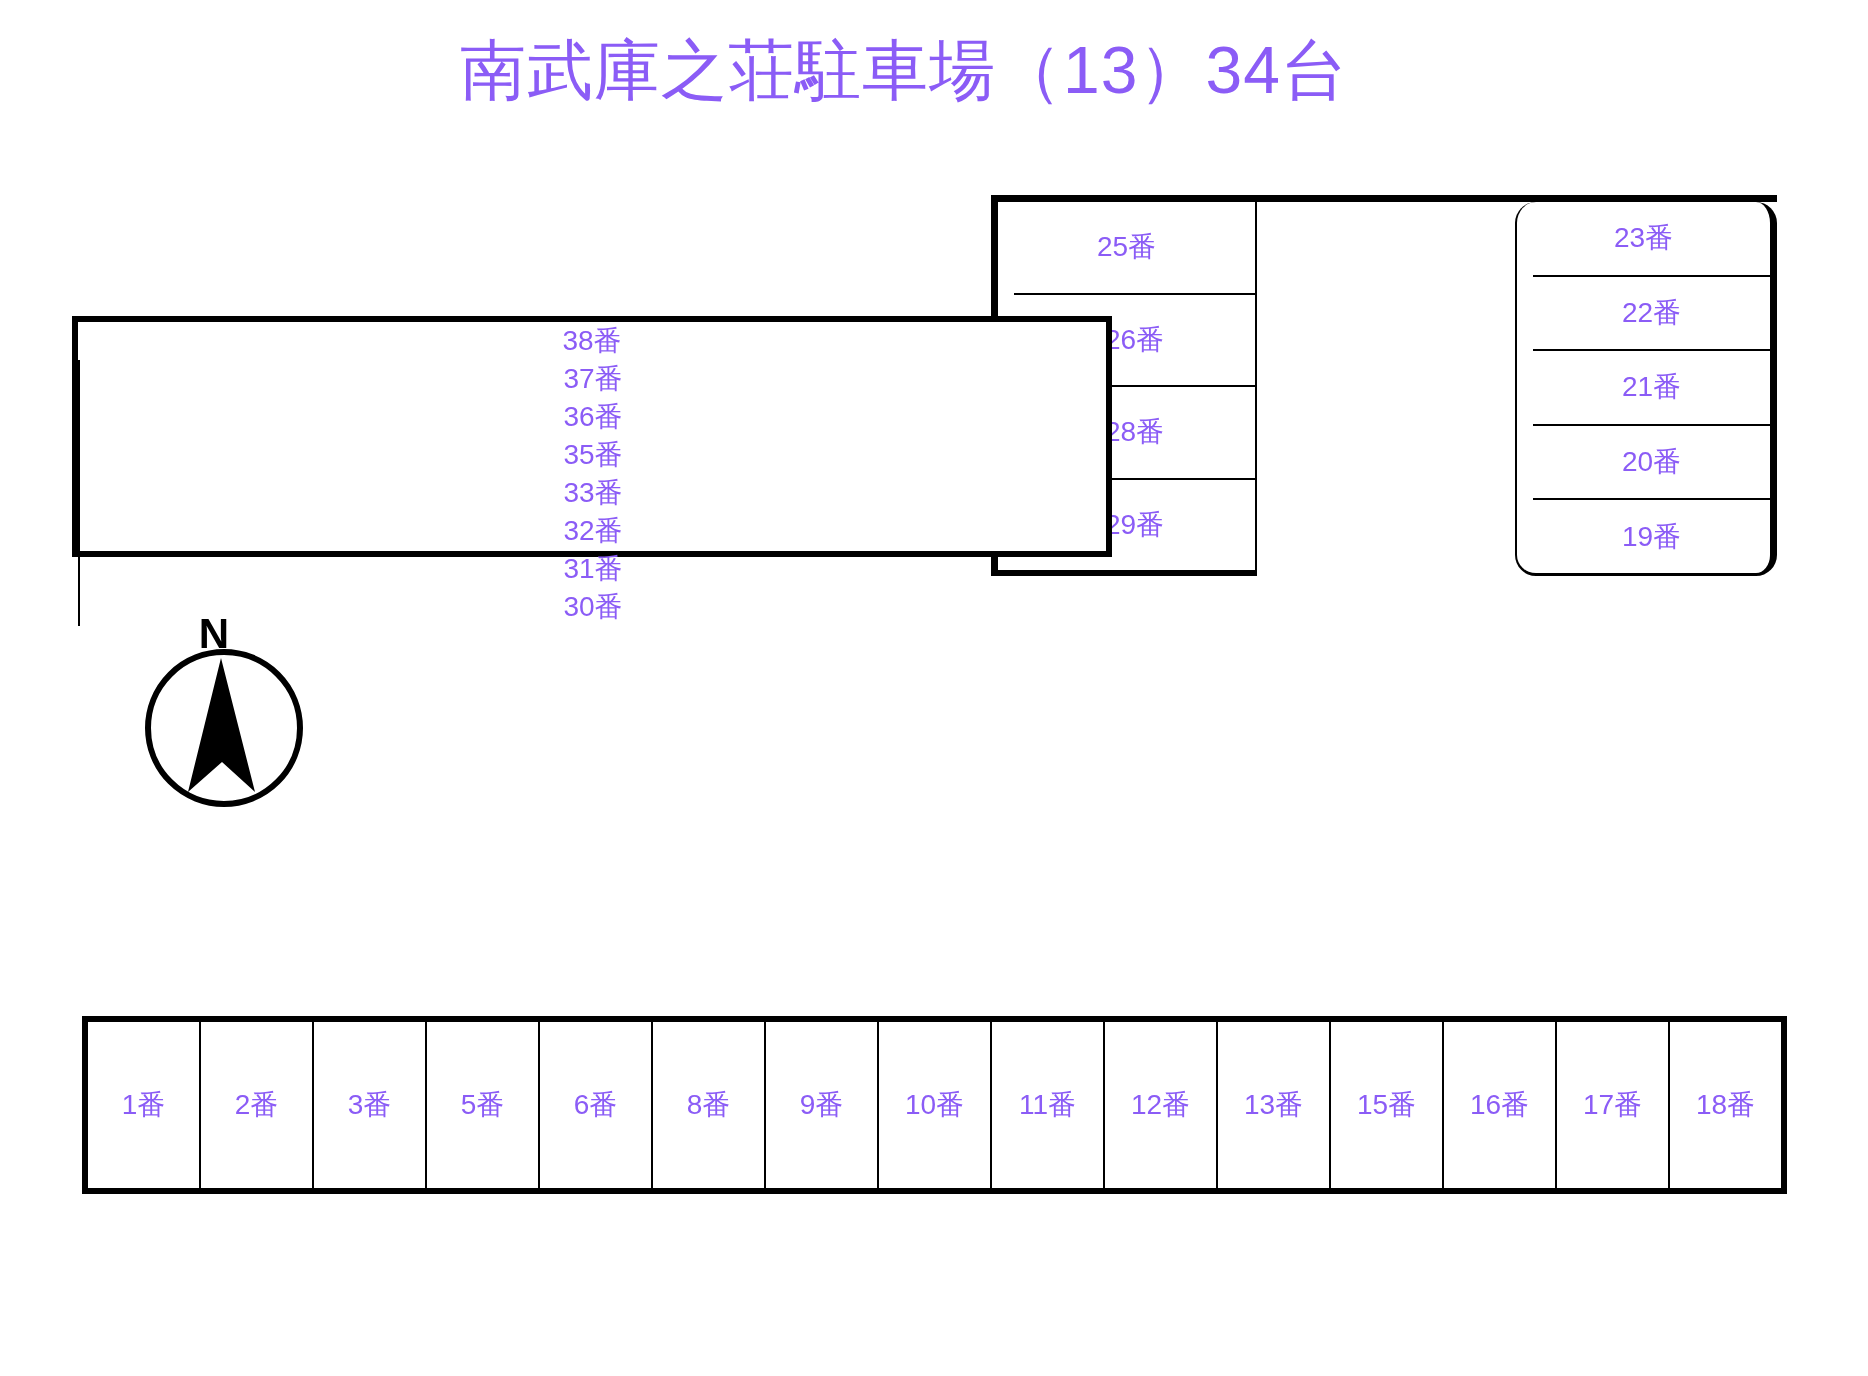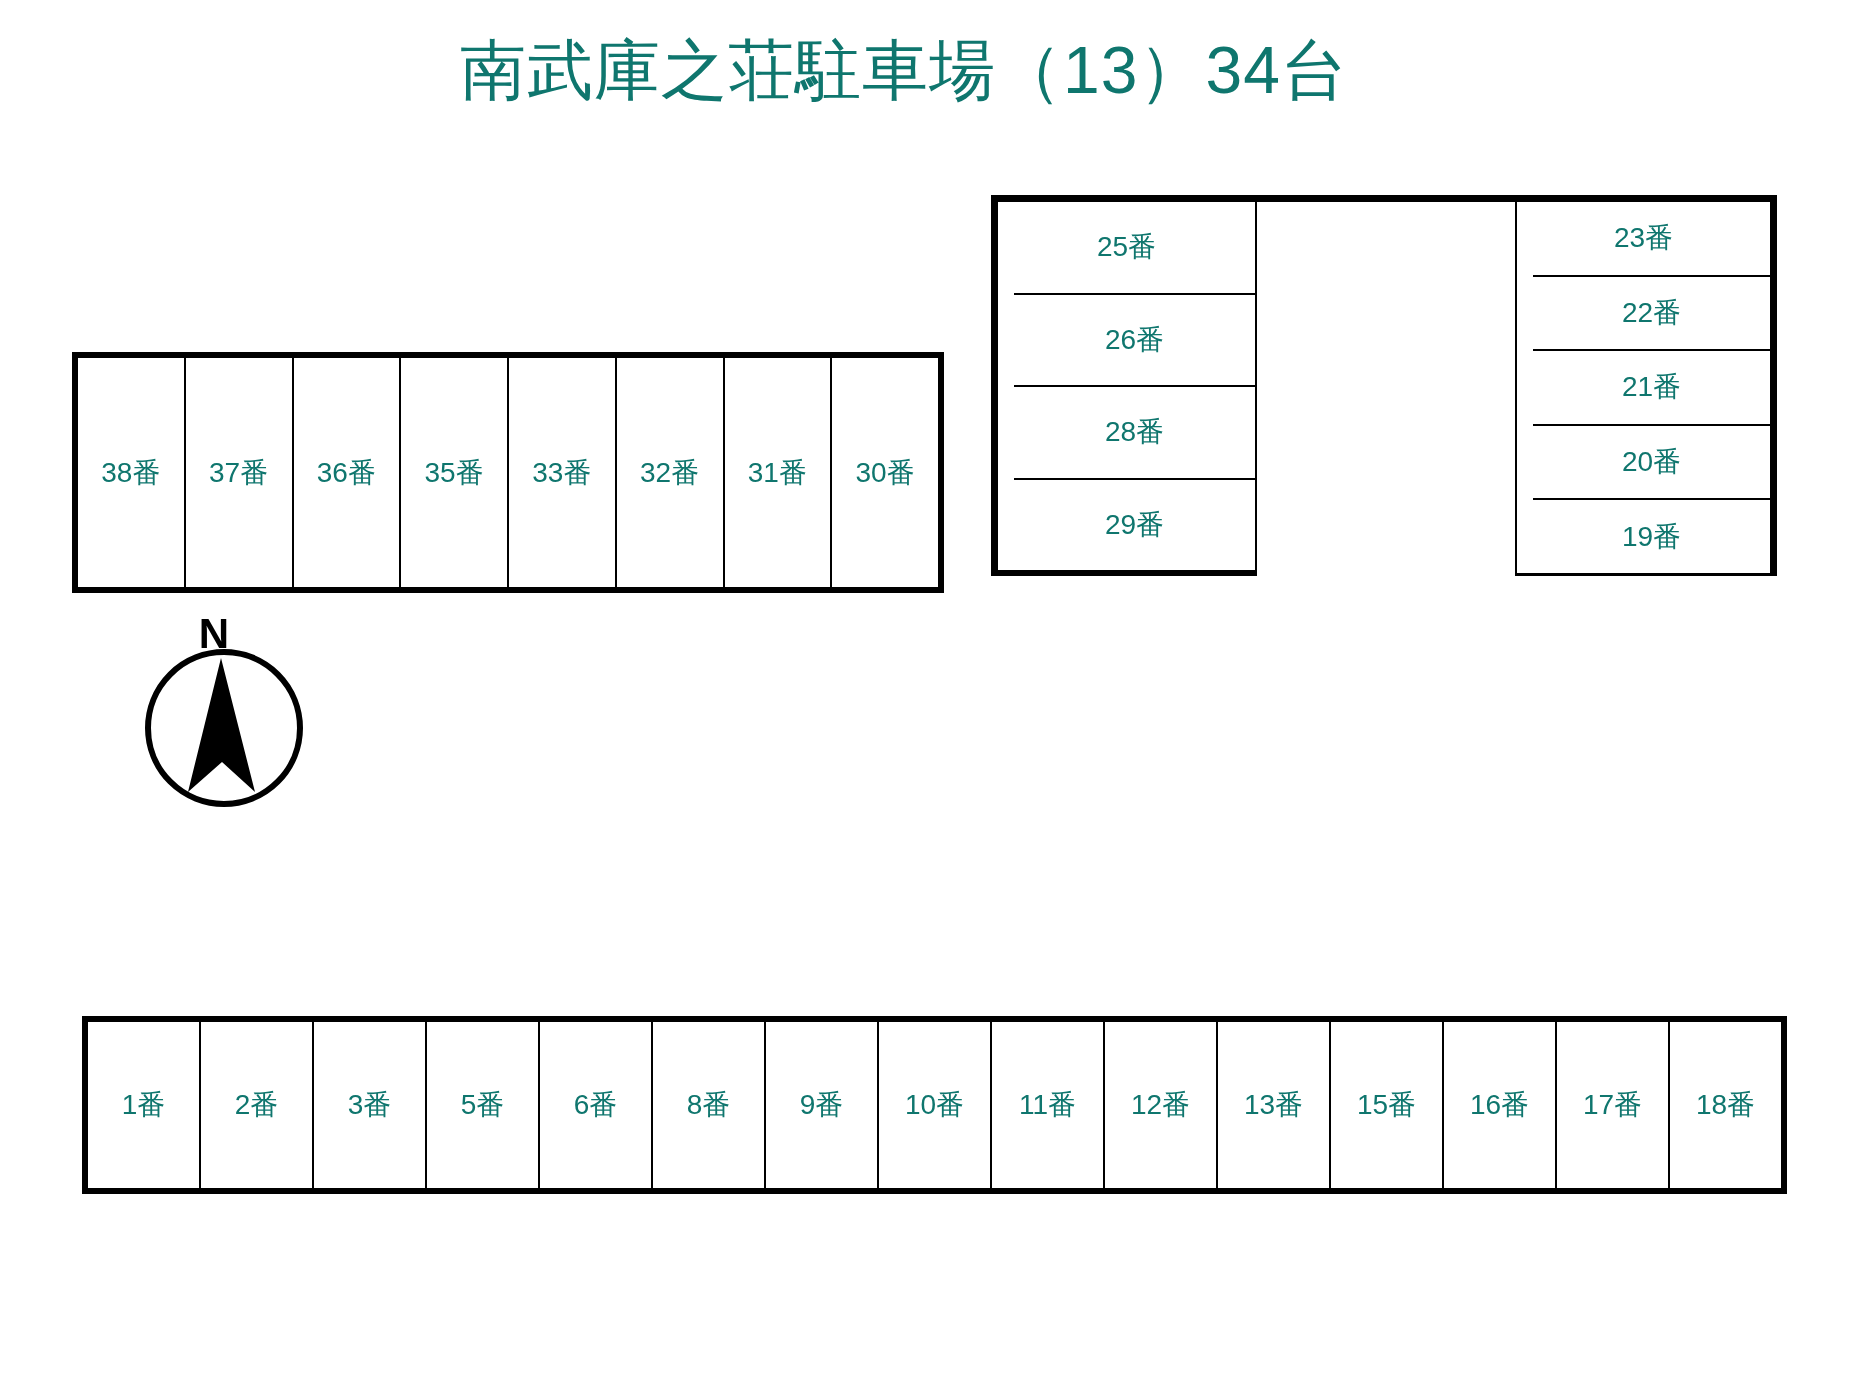--- a/index.html
+++ b/index.html
@@ -2,21 +2,21 @@
 <html><head>
 <meta charset="utf-8">
 <style>
   html, body { margin: 0; padding: 0; background: #ffffff; }
   #stage {
     position: relative;
     width: 1868px;
     height: 1376px;
     background: #ffffff;
     font-family: "Liberation Sans", "DejaVu Sans", sans-serif;
-    color: #0f766e;
+    color: #8b5cf6;
     overflow: hidden;
   }
 
   
   .map-title {
     position: absolute;
     left: 0;
     top: 26px;
     width: 1808px;
     text-align: center;
@@ -55,42 +55,44 @@
     border-left: 7px solid #000000;
     border-right: 2px solid #000000;
     border-bottom: 6px solid #000000;
   }
   .north-col-right {
     right: 0;
     width: 262px;
     border-right: 7px solid #000000;
     border-left: 2px solid #000000;
     border-bottom: 3px solid #000000;
+    border-radius: 21px;
   }
   .vcell {
     flex: 1;
     display: flex;
     align-items: center;
     justify-content: center;
     font-size: 28px;
     white-space: nowrap;
   }
   .vcell + .vcell { border-top: 2px solid #000000; margin-left: 16px; }
 
   
   .west-block {
     position: absolute;
     left: 72px;
-    top: 352px;
-    width: 872px;
+    top: 316px;
+    width: 1040px;
     height: 241px;
     border: 6px solid #000000;
     box-sizing: border-box;
     display: flex;
     background: #ffffff;
+    flex-direction: column;
   }
 
   
   .south-block {
     position: absolute;
     left: 82px;
     top: 1016px;
     width: 1705px;
     height: 178px;
     border: 6px solid #000000;

